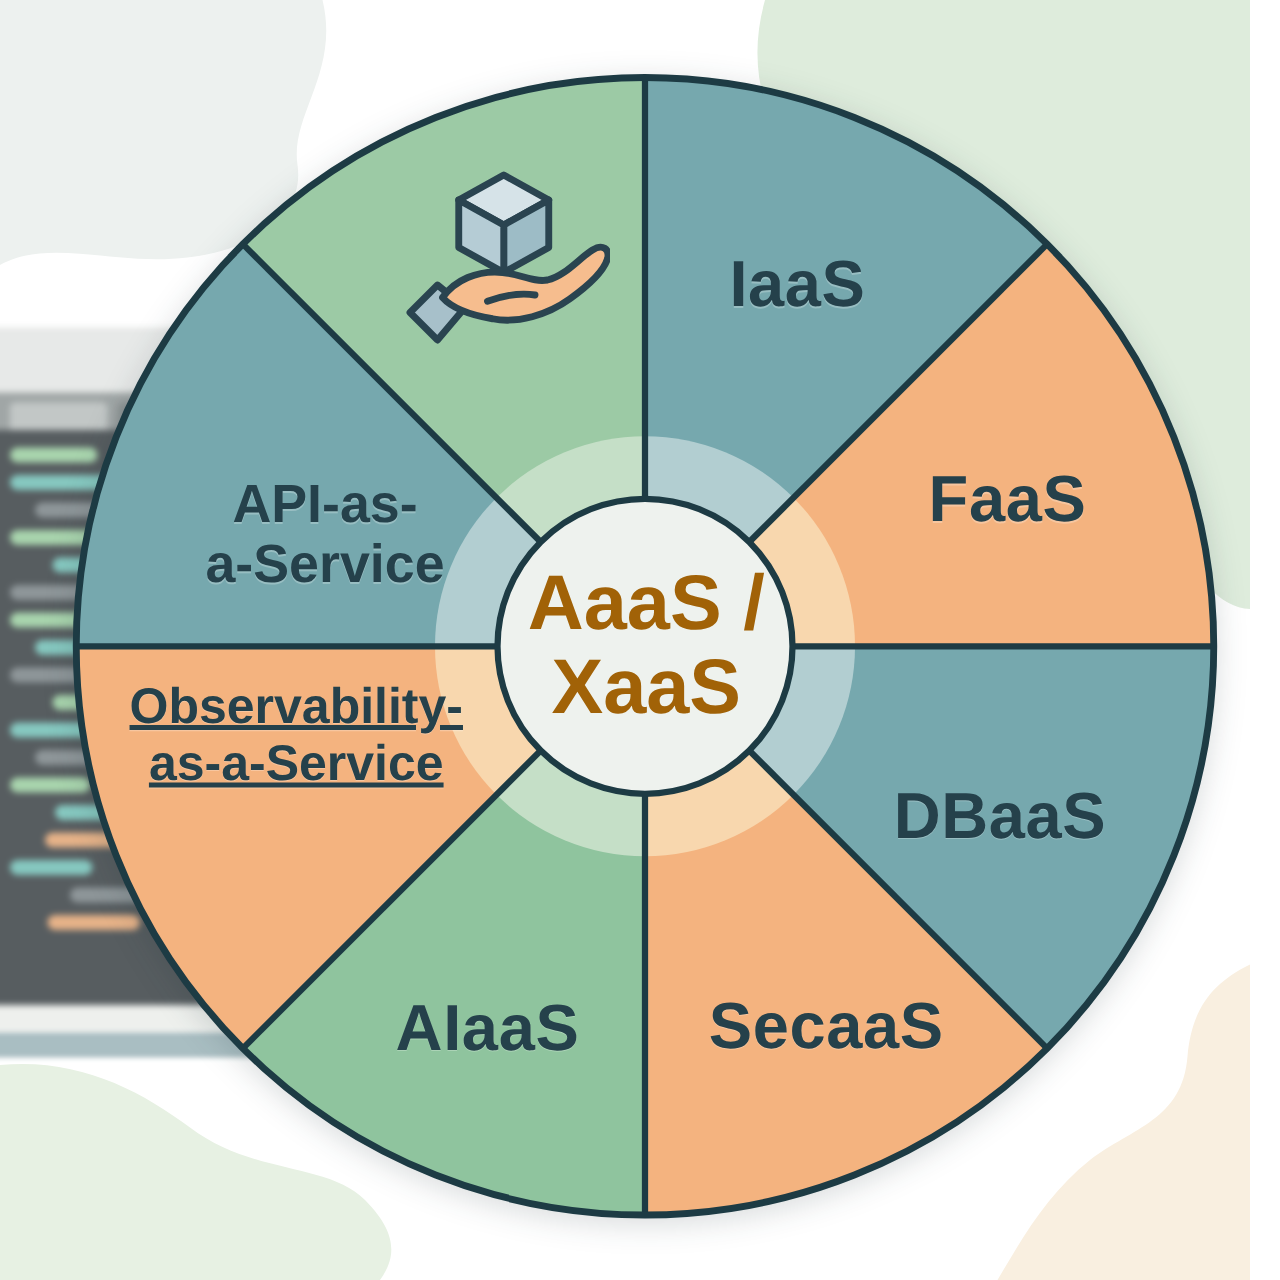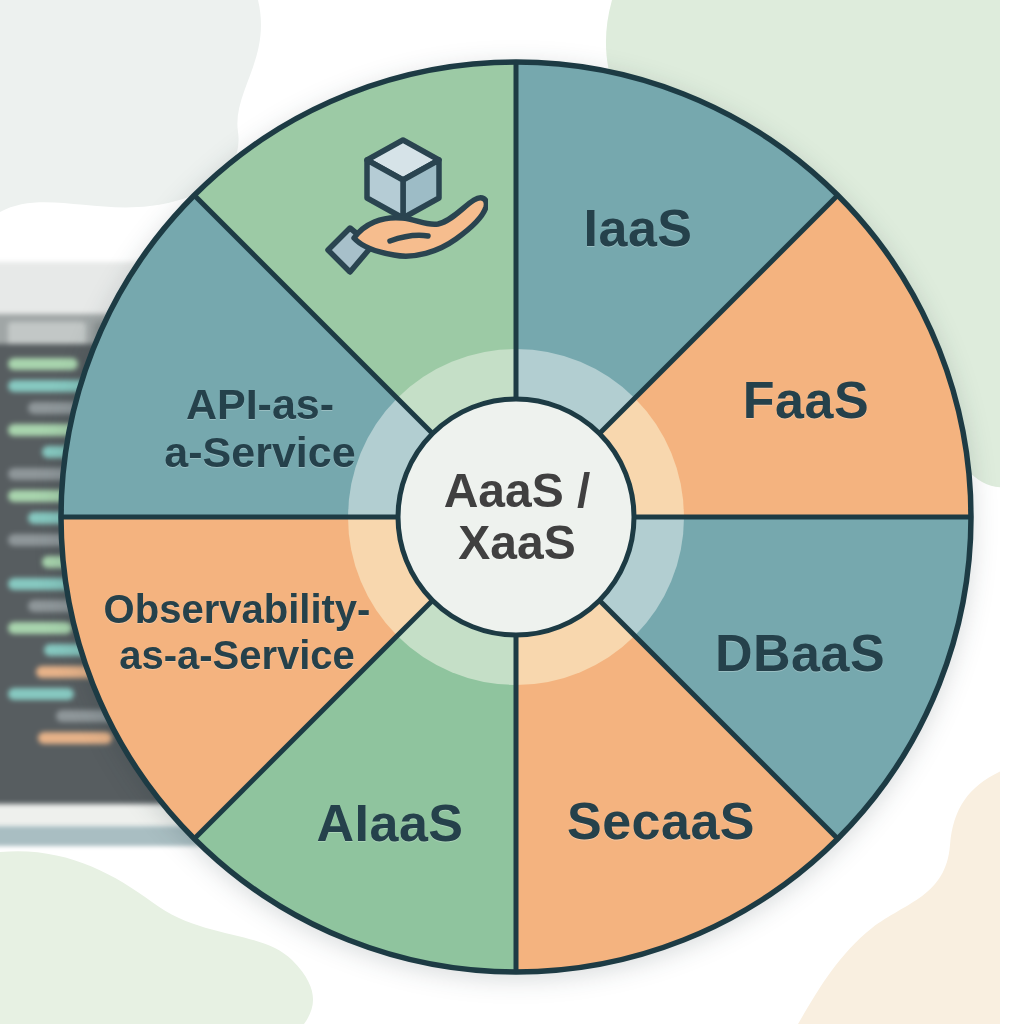--- a/index.html
+++ b/index.html
@@ -36,21 +36,21 @@
   .seg-label{
     position:absolute;transform:translate(-50%,-50%);
     color:#25414b;font-weight:bold;text-align:center;white-space:nowrap;
     text-shadow:0 1px 0 rgba(255,255,255,.25);
   }
   .lbl-big{font-size:52px;letter-spacing:.5px;}
   .lbl-two{font-size:43px;line-height:1.12;}
   .lbl-obs{font-size:40px;line-height:1.15;}
   .center-label{
     position:absolute;left:517px;top:517px;transform:translate(-50%,-50%);
-    color:#404040;font-weight:bold;font-size:48px;line-height:1.08;
+    color:#a16207;font-weight:bold;font-size:62px;line-height:1.08;
     text-align:center;white-space:nowrap;
   }
   .center-label span{display:block;}
   .icon-wrap{position:absolute;left:318px;top:132px;}
 </style>
 </head>
 <body>
 <div class="canvas">
 
   <svg class="bg-svg" width="1024" height="1024" viewBox="0 0 1024 1024">
@@ -137,21 +137,21 @@
         <path d="M72,109 C86,104 98,102 110,104" fill="none"></path>
       </g>
     </svg>
   </div>
 
   <div class="seg-label lbl-big" style="left:638px;top:228px;">IaaS</div>
   <div class="seg-label lbl-big" style="left:806px;top:400px;">FaaS</div>
   <div class="seg-label lbl-big" style="left:800px;top:653px;">DBaaS</div>
   <div class="seg-label lbl-big" style="left:661px;top:821px;">SecaaS</div>
   <div class="seg-label lbl-big" style="left:390px;top:823px;">AIaaS</div>
-  <div class="seg-label lbl-obs" style="left:237px;top:632px;">
+  <div class="seg-label lbl-obs" style="left:237px;top:588px;text-decoration:underline;">
     <span style="display:block">Observability-</span>
     <span style="display:block">as-a-Service</span>
   </div>
   <div class="seg-label lbl-two" style="left:260px;top:413px;margin-top:15px;">
     <span style="display:block">API-as-</span>
     <span style="display:block">a-Service</span>
   </div>
   <div class="center-label">
     <span>AaaS /</span>
     <span>XaaS</span>

